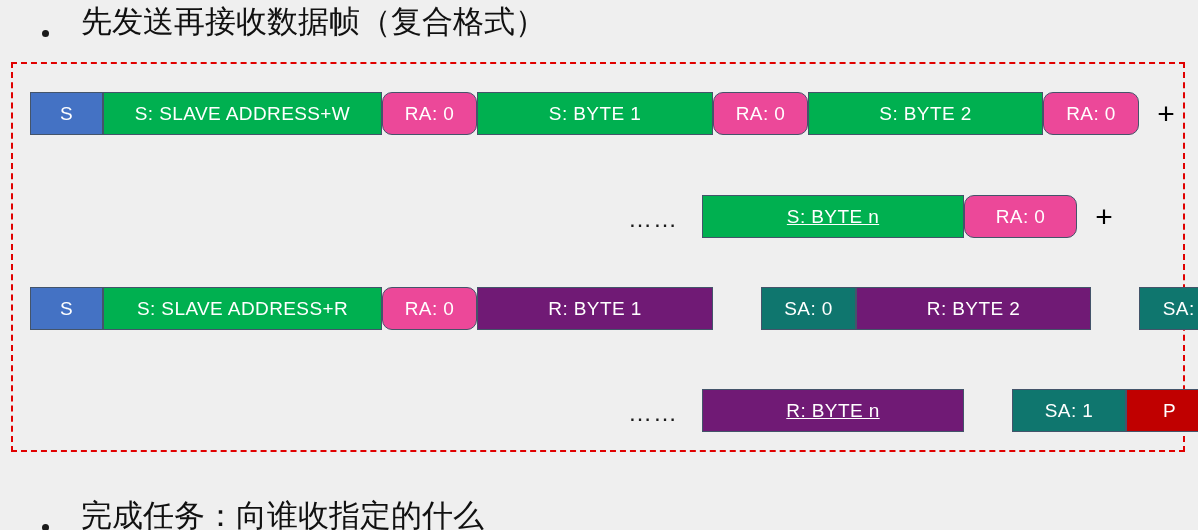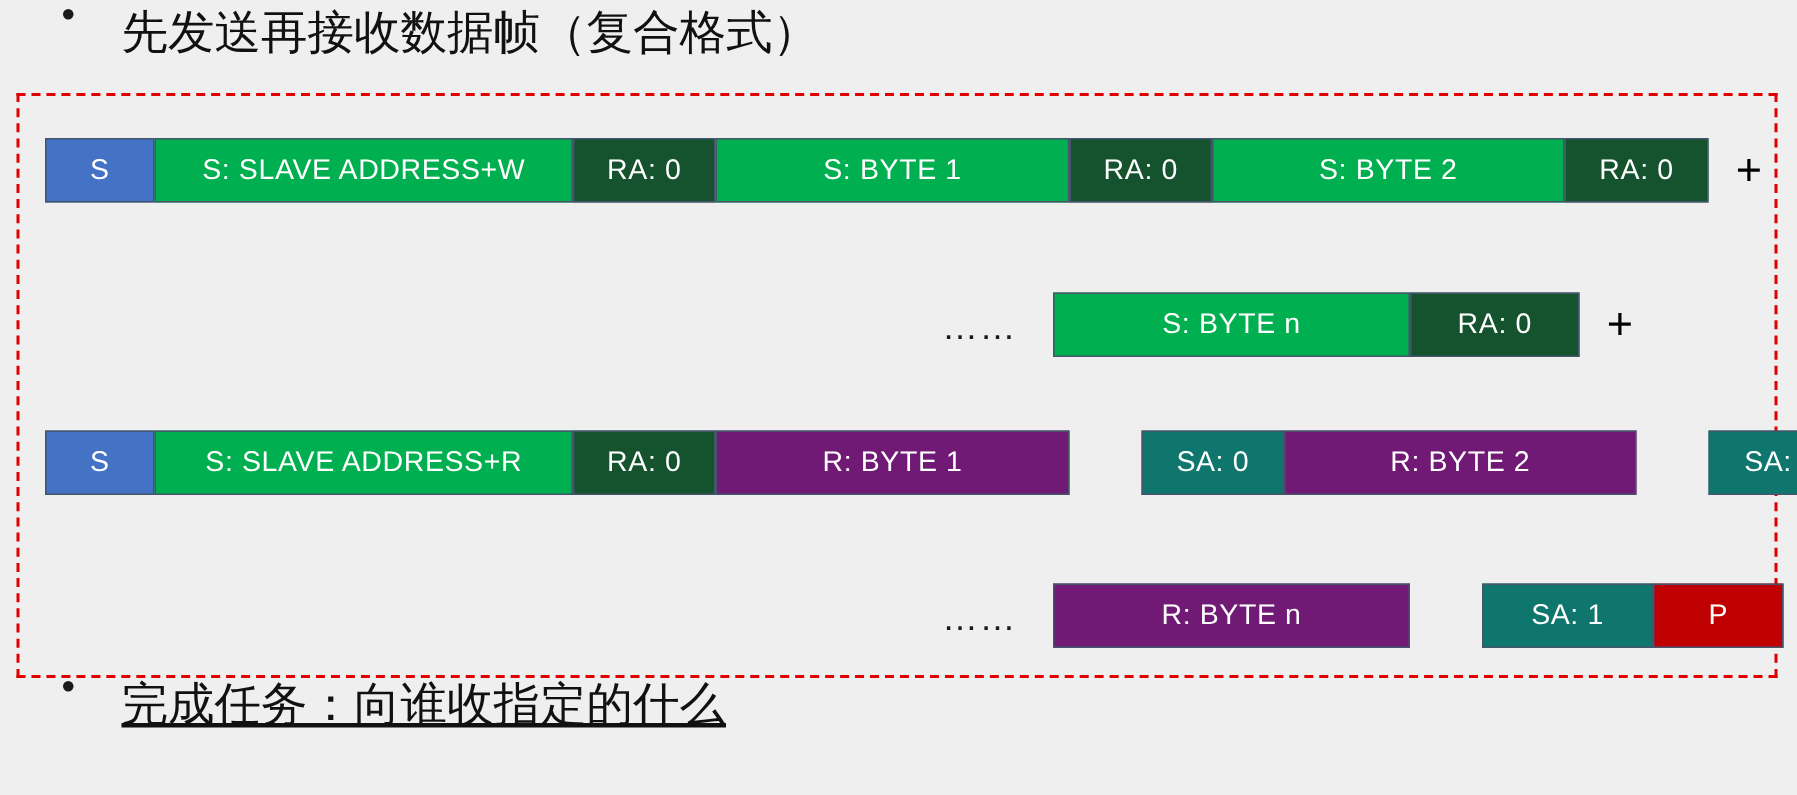--- a/index.html
+++ b/index.html
@@ -12,36 +12,36 @@
     background: #efefef;
     font-family: "Liberation Sans", "DejaVu Sans", sans-serif;
     overflow: hidden;
     position: relative;
   }
 
   
   .bullet-line {
     position: absolute;
     display: flex;
-    align-items: flex-start;
+    align-items: flex-end;
     color: #111111;
     font-size: 31px;
     line-height: 1;
     white-space: nowrap;
   }
   .bullet-dot {
     width: 7px;
     height: 7px;
     border-radius: 50%;
     background: #1a1a1a;
     margin-right: 32px;
     flex: 0 0 auto;
   }
   #title-line  { left: 42px; top: 6px;  }
-  #footer-line { left: 42px; top: 454px; text-decoration: underline; }
+  #footer-line { left: 42px; top: 500px; }
 
   
   .dashed-frame {
     position: absolute;
     left: 11px;
     top: 62px;
     width: 1174px;
     height: 390px;
     border: 2px dashed #e00000;
     box-sizing: border-box;
@@ -68,33 +68,33 @@
     align-items: center;
     justify-content: center;
     color: #ffffff;
     font-size: 19px;
     letter-spacing: 0.4px;
     white-space: nowrap;
     flex: 0 0 auto;
   }
   .cell.start    { background: #4472c4; }
   .cell.send     { background: #00b050; }
-  .cell.ack-dark { background: #14532d; }
+  .cell.ack-dark { background: #ec4899; border-radius: 10px; }
   .cell.read     { background: #701a75; }
   .cell.ack-gold { background: #0f766e; margin-left: 48px; }
   .cell.stop     { background: #c00000; }
 
   
   .w-s     { width: 73px;  }
   .w-addr  { width: 279px; }
   .w-ra    { width: 95px;  }
   .w-byte1 { width: 236px; text-align: center; }
   .w-byte2 { width: 235px; }
   .w-ralast{ width: 96px;  }
-  .w-byten { width: 238px; }
+  .w-byten { width: 262px; text-decoration: underline; }
   .w-ran   { width: 113px; }
   .w-san   { width: 114px; }
   .w-p     { width: 87px;  }
 
   
   .plus-sign {
     flex: 0 0 auto;
     display: flex;
     align-items: center;
     justify-content: center;

